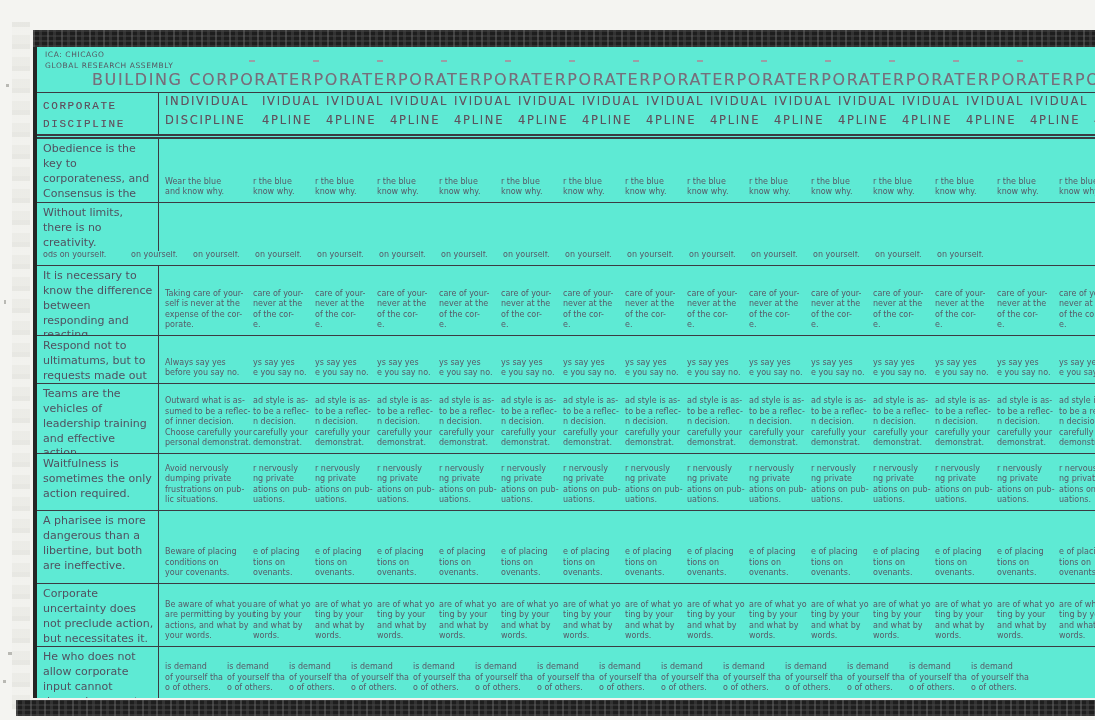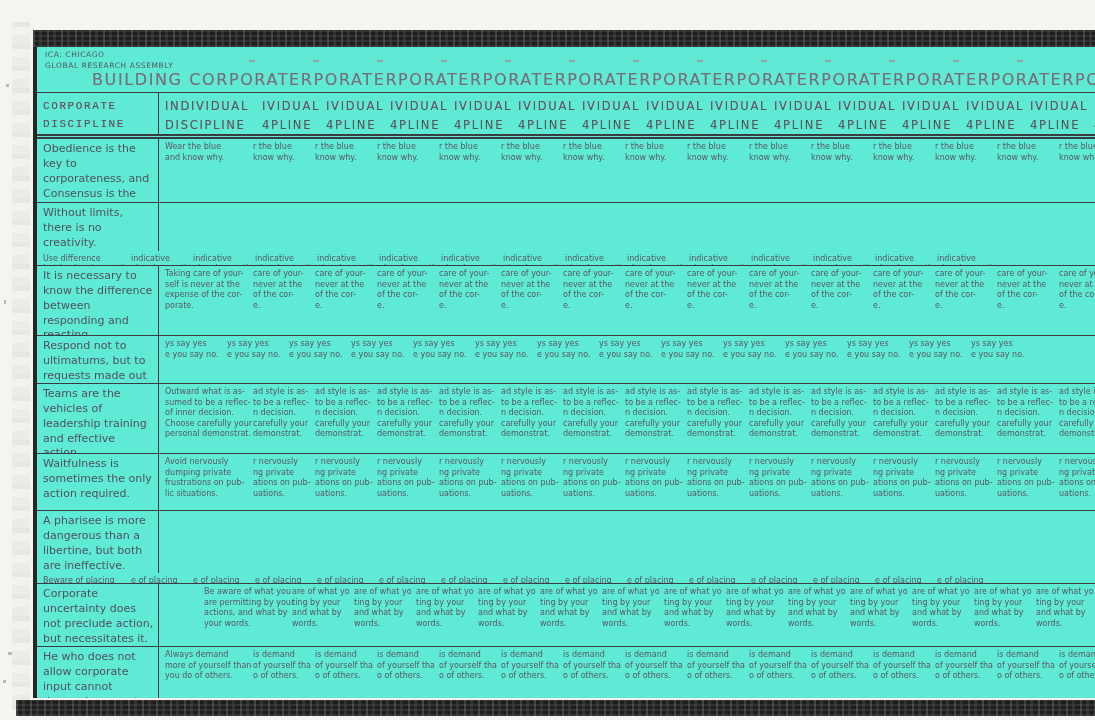--- a/index.html
+++ b/index.html
@@ -53,21 +53,21 @@
   .label-cell{
     width:122px;flex:none;box-sizing:border-box;
     border-right:1.6px solid #3b3b42;
     padding:3px 4px 0 6px;
     font-size:11px;line-height:1.35;color:#515160;
   }
   .corner{
     font-size:11px;letter-spacing:1.6px;line-height:1.65;color:#53535e;
     padding-top:4px;text-shadow:0 0 .5px #9a9aa2;font-family:Liberation Mono, monospace;
   }
-  .content{flex:1 1 auto;display:flex;overflow:hidden;padding:3px 0 4px 6px;}
+  .content{flex:1 1 auto;display:flex;overflow:hidden;padding:3px 0 4px 6px;align-items:flex-end;}
   .seg{
     flex:none;width:62px;overflow:visible;
     font-size:8px;line-height:1.32;color:#585866;white-space:pre;
   }
   .seg.first{width:88px;}
   .header .content{padding-top:4px;}
   .header .seg{width:64px;font-size:11.5px;letter-spacing:1.7px;line-height:1.65;color:#56565f;text-shadow:0 0 .5px #9a9aa2;}
   .header .seg.first{width:97px;}
 </style>
 </head>
@@ -289,20 +289,22 @@
 e.</div>
           <div class="seg">care of your-
 never at the
 of the cor-
 e.</div>
         </div>
       </div>
       <div class="row" style="height: 48px;">
         <div class="label-cell">Respond not to ultimatums, but to requests made out of a comprehensive demand.</div>
         <div class="content">
+          <div class="seg first">Always say yes
+before you say no.</div>
           <div class="seg">ys say yes
 e you say no.</div>
           <div class="seg">ys say yes
 e you say no.</div>
           <div class="seg">ys say yes
 e you say no.</div>
           <div class="seg">ys say yes
 e you say no.</div>
           <div class="seg">ys say yes
 e you say no.</div>
@@ -464,21 +466,21 @@
           <div class="seg">r nervously
 ng private
 ations on pub-
 uations.</div>
           <div class="seg">r nervously
 ng private
 ations on pub-
 uations.</div>
         </div>
       </div>
-      <div class="row" style="height: 73px; flex-direction: column;">
+      <div class="row" style="height: 73px;">
         <div class="label-cell">A pharisee is more dangerous than a libertine, but both are ineffective.</div>
         <div class="content">
           <div class="seg first">Beware of placing
 conditions on
 your covenants.</div>
           <div class="seg">e of placing
 tions on
 ovenants.</div>
           <div class="seg">e of placing
 tions on
@@ -514,21 +516,21 @@
 tions on
 ovenants.</div>
           <div class="seg">e of placing
 tions on
 ovenants.</div>
           <div class="seg">e of placing
 tions on
 ovenants.</div>
         </div>
       </div>
-      <div class="row" style="height: 63px; gap: 39px;">
+      <div class="row" style="height: 63px;">
         <div class="label-cell">Corporate uncertainty does not preclude action, but necessitates it.</div>
         <div class="content">
           <div class="seg first">Be aware of what you
 are permitting by your
 actions, and what by
 your words.</div>
           <div class="seg">are of what yo
 ting by your
 and what by
 words.</div>
@@ -582,23 +584,20 @@
 words.</div>
           <div class="seg">are of what yo
 ting by your
 and what by
 words.</div>
         </div>
       </div>
       <div class="row" style="height: 52px;">
         <div class="label-cell">He who does not allow corporate input cannot demand corporate action.</div>
         <div class="content">
-          <div class="seg first">Always demand
-more of yourself than
-you do of others.</div>
           <div class="seg">is demand
 of yourself tha
 o of others.</div>
           <div class="seg">is demand
 of yourself tha
 o of others.</div>
           <div class="seg">is demand
 of yourself tha
 o of others.</div>
           <div class="seg">is demand

